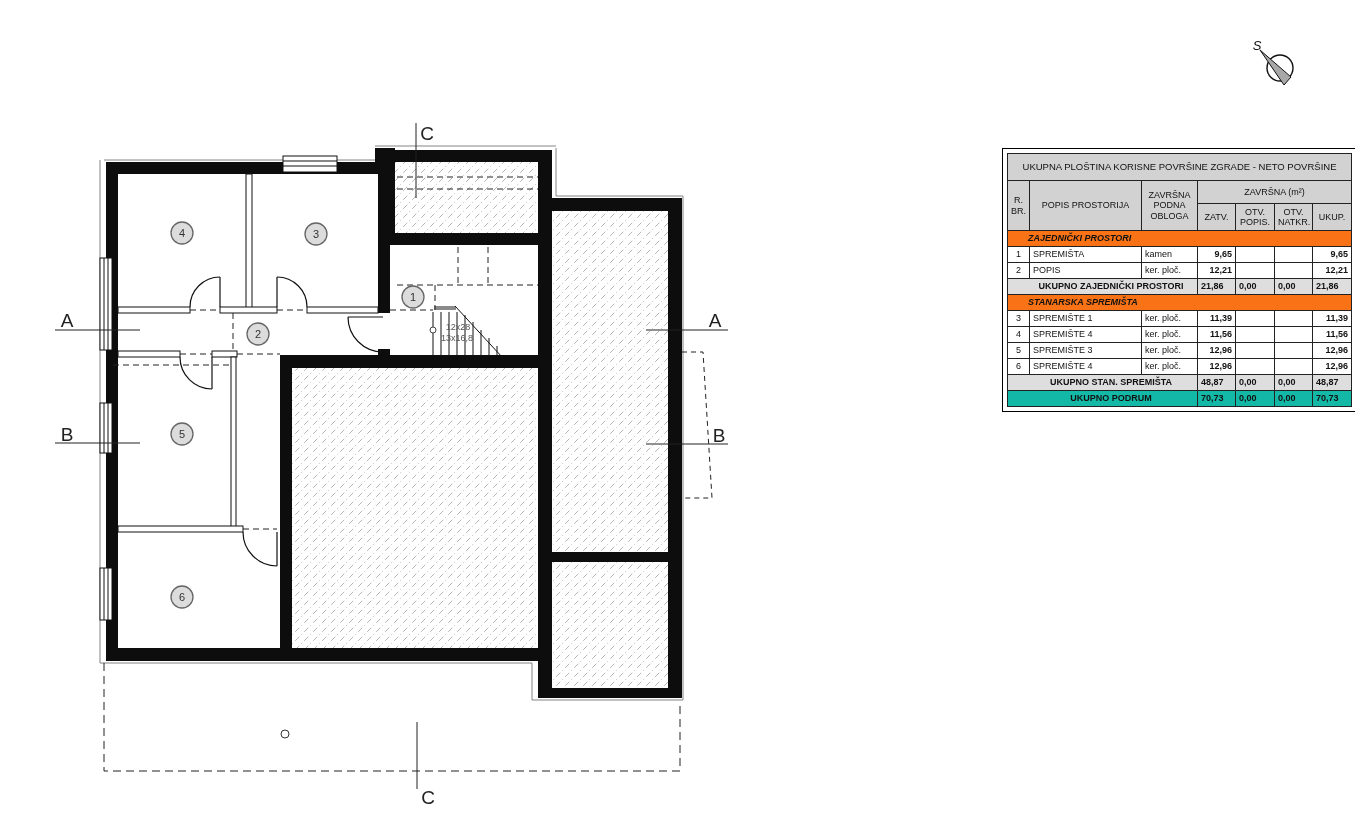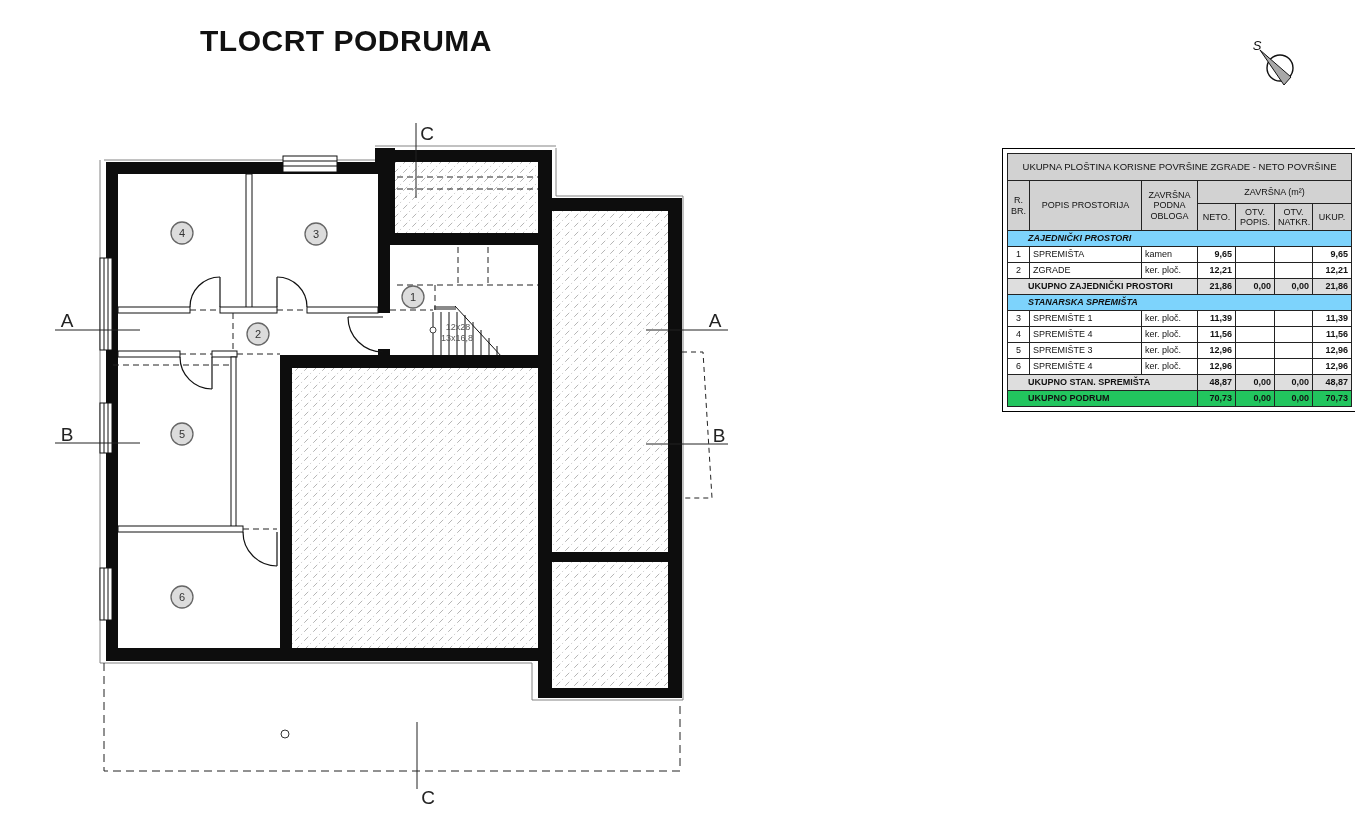--- a/index.html
+++ b/index.html
@@ -15,34 +15,33 @@
   table.areas{border-collapse:collapse;table-layout:fixed;width:344px;font-size:9px;color:#111;}
   table.areas td,table.areas th{border:1px solid #222;padding:0 3px;overflow:hidden;
                font-weight:normal;line-height:1.15;}
   tr.t-title th{height:26px;background:#d2d2d2;text-align:center;font-size:9.5px;}
   tr.t-head th,tr.t-head2 th{background:#d2d2d2;text-align:center;}
   tr.t-head th{height:22px;}
   tr.t-head2 th{height:26px;}
   tr.t-data td{height:15px;background:#fff;}
   tr.t-data td.num{text-align:center;}
   tr.t-data td.val{text-align:right;font-weight:bold;}
-  tr.t-section td{height:15px;background:#7dd3fc;font-weight:bold;font-style:italic;
+  tr.t-section td{height:15px;background:#f97316;font-weight:bold;font-style:italic;
                   padding-left:20px;}
-  tr.t-total td{height:15px;font-weight:bold;}
+  tr.t-total td{height:15px;font-weight:bold;text-align:center;}
   tr.t-total td.lbl{padding-left:20px;}
-  tr.t-total td.val{text-align:right;}
+  tr.t-total td.val{text-align:left;}
   tr.total-light td{background:#dedede;}
-  tr.total-dark td{background:#22c55e;}
+  tr.total-dark td{background:#14b8a6;}
 </style>
 </head>
 <body>
 
 <div class="canvas">
 
-  <div class="plan-title">TLOCRT PODRUMA</div>
 
   <svg width="1355" height="813" viewBox="0 0 1355 813" style="position:absolute;left:0;top:0;">
     <defs>
       <pattern id="hatchP" patternUnits="userSpaceOnUse" width="9" height="9">
         <path d="M-2,11 L11,-2" stroke="#b5b5b5" stroke-width="1" stroke-dasharray="6 3 1 3" fill="none"></path>
       </pattern>
     </defs>
 
     <g>
       <rect x="395" y="162" width="143" height="71" fill="url(#hatchP)"></rect>
@@ -241,42 +240,42 @@
           <tr class="t-title">
             <th colspan="7">UKUPNA PLOŠTINA KORISNE POVRŠINE ZGRADE - NETO POVRŠINE</th>
           </tr>
       <tr class="t-head">
         <th rowspan="2">R. BR.</th>
         <th rowspan="2">POPIS PROSTORIJA</th>
         <th rowspan="2">ZAVRŠNA PODNA OBLOGA</th>
         <th colspan="4">ZAVRŠNA (m²)</th>
       </tr>
       <tr class="t-head2">
-        <th>NETO.</th>
+        <th>ZATV.</th>
         <th>OTV. POPIS.</th>
         <th>OTV. NATKR.</th>
         <th>UKUP.</th>
       </tr>
 
       <tr class="t-section">
             <td colspan="7">ZAJEDNIČKI PROSTORI</td>
           </tr>
 
       <tr class="t-data">
         <td class="num">1</td>
         <td>SPREMIŠTA</td>
         <td>kamen</td>
         <td class="val">9,65</td>
         <td class="val"></td>
         <td class="val"></td>
         <td class="val">9,65</td>
       </tr>
       <tr class="t-data">
         <td class="num">2</td>
-        <td>ZGRADE</td>
+        <td>POPIS</td>
         <td>ker. ploč.</td>
         <td class="val">12,21</td>
         <td class="val"></td>
         <td class="val"></td>
         <td class="val">12,21</td>
       </tr>
 
       <tr class="t-total total-light">
         <td colspan="3" class="lbl">UKUPNO ZAJEDNIČKI PROSTORI</td>
         <td class="val">21,86</td>

